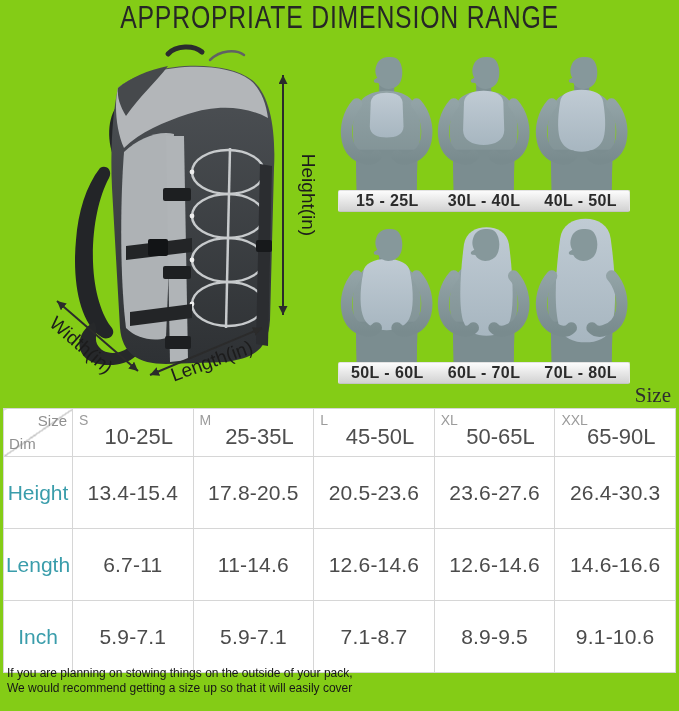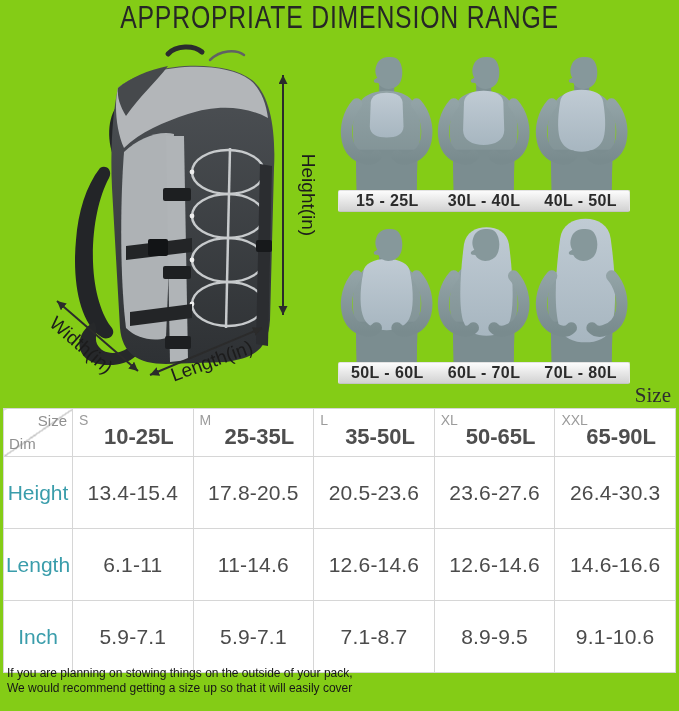--- a/index.html
+++ b/index.html
@@ -45,21 +45,21 @@
   }
   .head-row th{height:48px;position:relative;vertical-align:top;}
   .corner-cell{
     background-image:linear-gradient(to bottom right,
       transparent calc(50% - 1px),#c6c6c6 calc(50% - 1px),
       #c6c6c6 calc(50% + 0.5px),transparent calc(50% + 0.5px));
   }
   .corner-size{position:absolute;top:3px;right:5px;font-size:15px;color:#8f8f8f;}
   .corner-dim{position:absolute;bottom:4px;left:5px;font-size:15px;color:#8f8f8f;}
   .sz{position:absolute;top:3px;left:6px;font-size:14px;color:#9b9b9b;}
-  .vol{display:block;text-align:center;padding:15px 0 0 12px;font-size:22px;color:#4e4e4e;font-weight:bold;}
+  .vol{display:block;text-align:center;padding:15px 0 0 12px;font-size:22px;color:#4e4e4e;}
   .data-row th,.data-row td{height:72px;text-align:center;font-size:21px;}
   .row-label{color:#3a9dab;}
   .data-row td{color:#4b4b4b;letter-spacing:0.2px;}
   
   .note{
     position:absolute;left:7px;top:666px;width:666px;
     font-size:12px;line-height:1.21;color:#161616;
   }
   .hidden-defs{position:absolute;width:0;height:0;overflow:hidden;}
 </style>
@@ -236,42 +236,42 @@
       <th>
         <span class="sz">S</span>
         <span class="vol">10-25L</span>
       </th>
       <th>
         <span class="sz">M</span>
         <span class="vol">25-35L</span>
       </th>
       <th>
         <span class="sz">L</span>
-        <span class="vol">35-50L</span>
+        <span class="vol">45-50L</span>
       </th>
       <th>
         <span class="sz">XL</span>
         <span class="vol">50-65L</span>
       </th>
       <th>
         <span class="sz">XXL</span>
         <span class="vol">65-90L</span>
       </th>
     </tr>
     <tr class="data-row">
       <th class="row-label">Height</th>
       <td>13.4-15.4</td>
       <td>17.8-20.5</td>
       <td>20.5-23.6</td>
       <td>23.6-27.6</td>
       <td>26.4-30.3</td>
     </tr>
     <tr class="data-row">
       <th class="row-label">Length</th>
-      <td>6.1-11</td>
+      <td>6.7-11</td>
       <td>11-14.6</td>
       <td>12.6-14.6</td>
       <td>12.6-14.6</td>
       <td>14.6-16.6</td>
     </tr>
     <tr class="data-row">
       <th class="row-label">Inch</th>
       <td>5.9-7.1</td>
       <td>5.9-7.1</td>
       <td>7.1-8.7</td>

